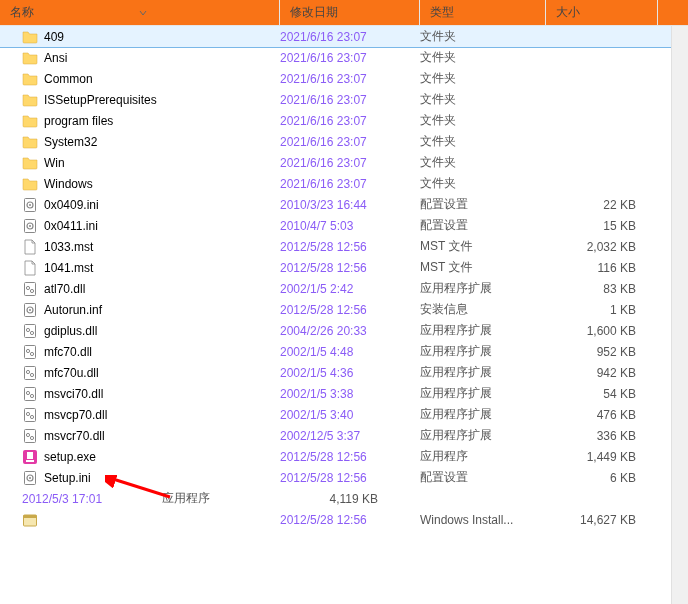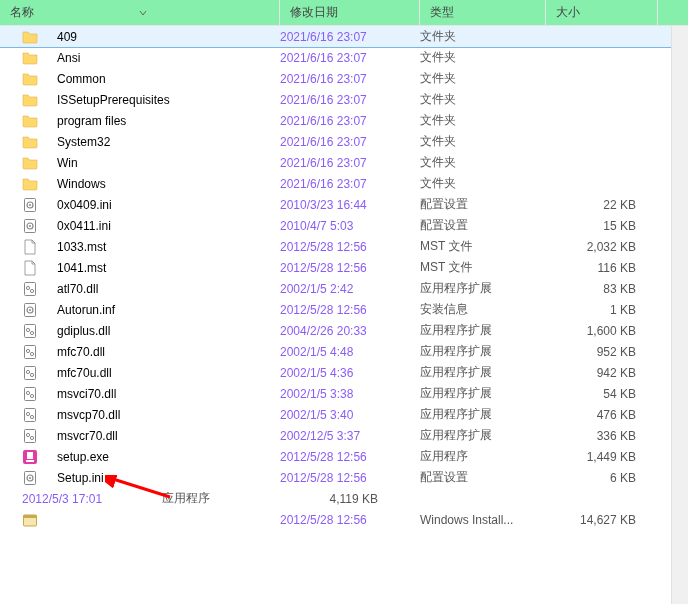--- a/index.html
+++ b/index.html
@@ -11,21 +11,21 @@
     width: 688px;
     height: 604px;
     overflow: hidden;
     position: relative;
   }
   .header {
     display: flex;
     align-items: center;
     height: 26px;
     border-bottom: 1px solid #e5e5e5;
-    background: #86efac;
+    background: #f97316;
     user-select: none;
     position: relative;
   }
   .header-col {
     display: flex;
     align-items: center;
     height: 100%;
     padding: 0 10px;
     border-right: 1px solid #e5e5e5;
     color: #444;
@@ -50,21 +50,21 @@
     padding-left: 22px;
   }
   .row.selected {
     outline: 1px solid #7ab7e8;
     background: #e5f3ff;
   }
   .row .cell-name {
     width: 258px;
     display: flex;
     align-items: center;
-    gap: 19px;
+    gap: 6px;
     overflow: hidden;
     white-space: nowrap;
   }
   .row .cell-date {
     width: 140px;
     color: #8b5cf6;
     white-space: nowrap;
   }
   .row .cell-type {
     width: 126px;

